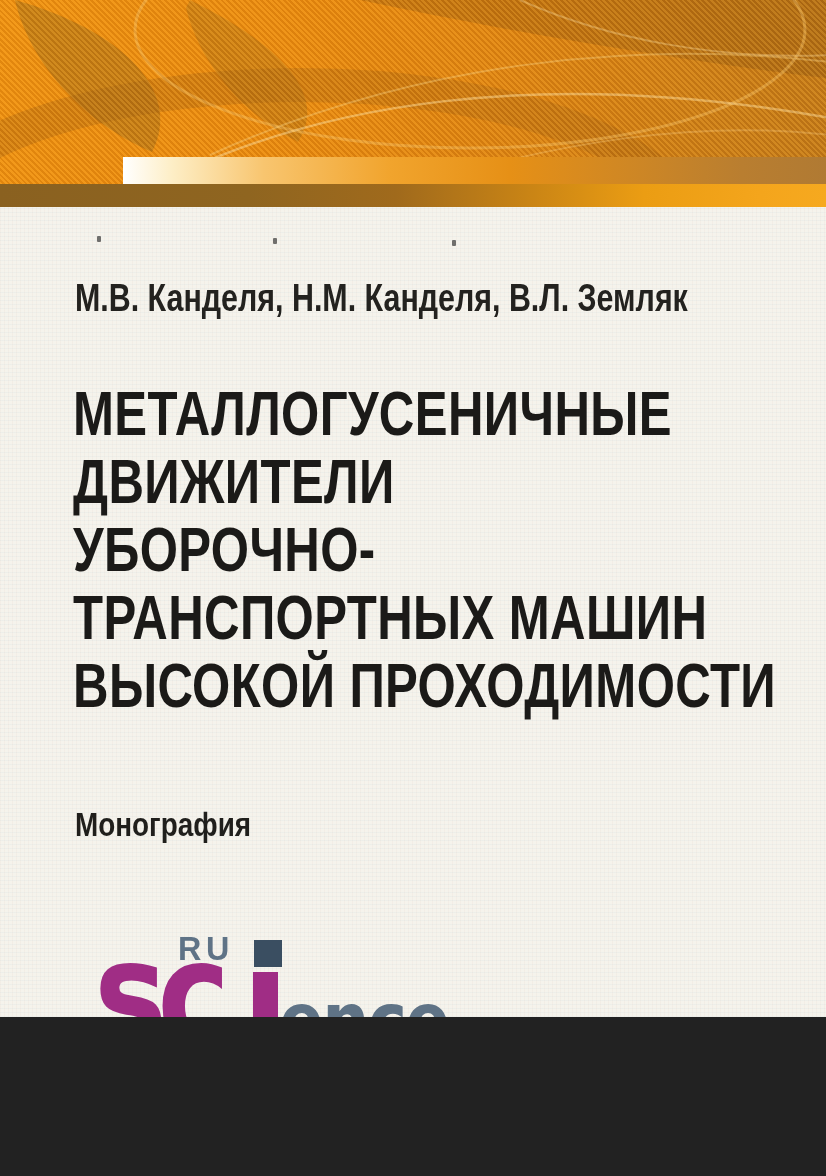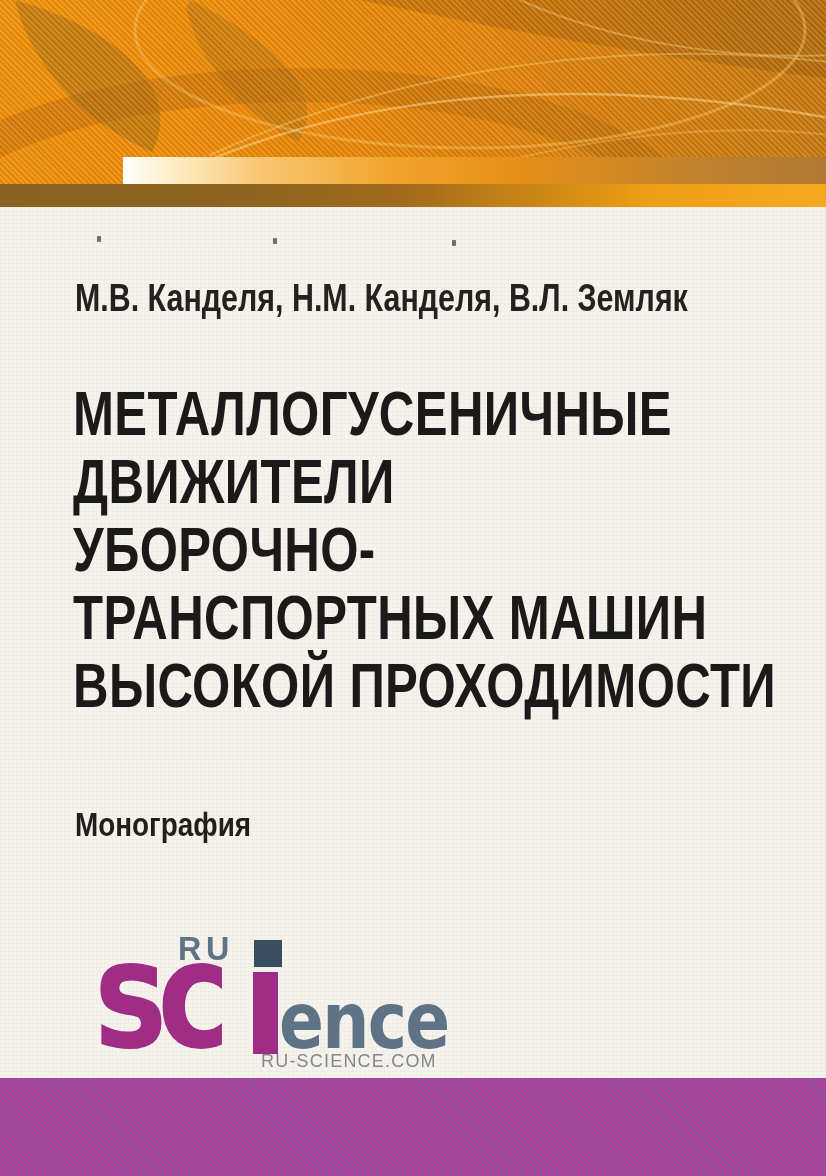--- a/index.html
+++ b/index.html
@@ -1,17 +1,17 @@
 <!DOCTYPE html>
 <html><head>
 <meta charset="utf-8">
 <style>
   html,body{margin:0;padding:0;background:#222;}
   .cover{
-    position:relative;width:826px;height:1176px;overflow:hidden;
+    position:relative;width:826px;height:1017px;overflow:hidden;
     background-color:#f5f3ec;
     background-image:
       repeating-linear-gradient(0deg, rgba(150,185,205,0.08) 0 1px, transparent 1px 4px),
       repeating-linear-gradient(90deg, rgba(215,165,150,0.07) 0 1px, transparent 1px 4px);
     font-family:"Liberation Sans", sans-serif;
   }
   
   .header{
     position:absolute;left:0;top:0;width:826px;height:207px;
     background:linear-gradient(110deg,#f09210 0%,#ea8a0e 35%,#dd8311 60%,#c97c16 82%,#bd7719 100%);

